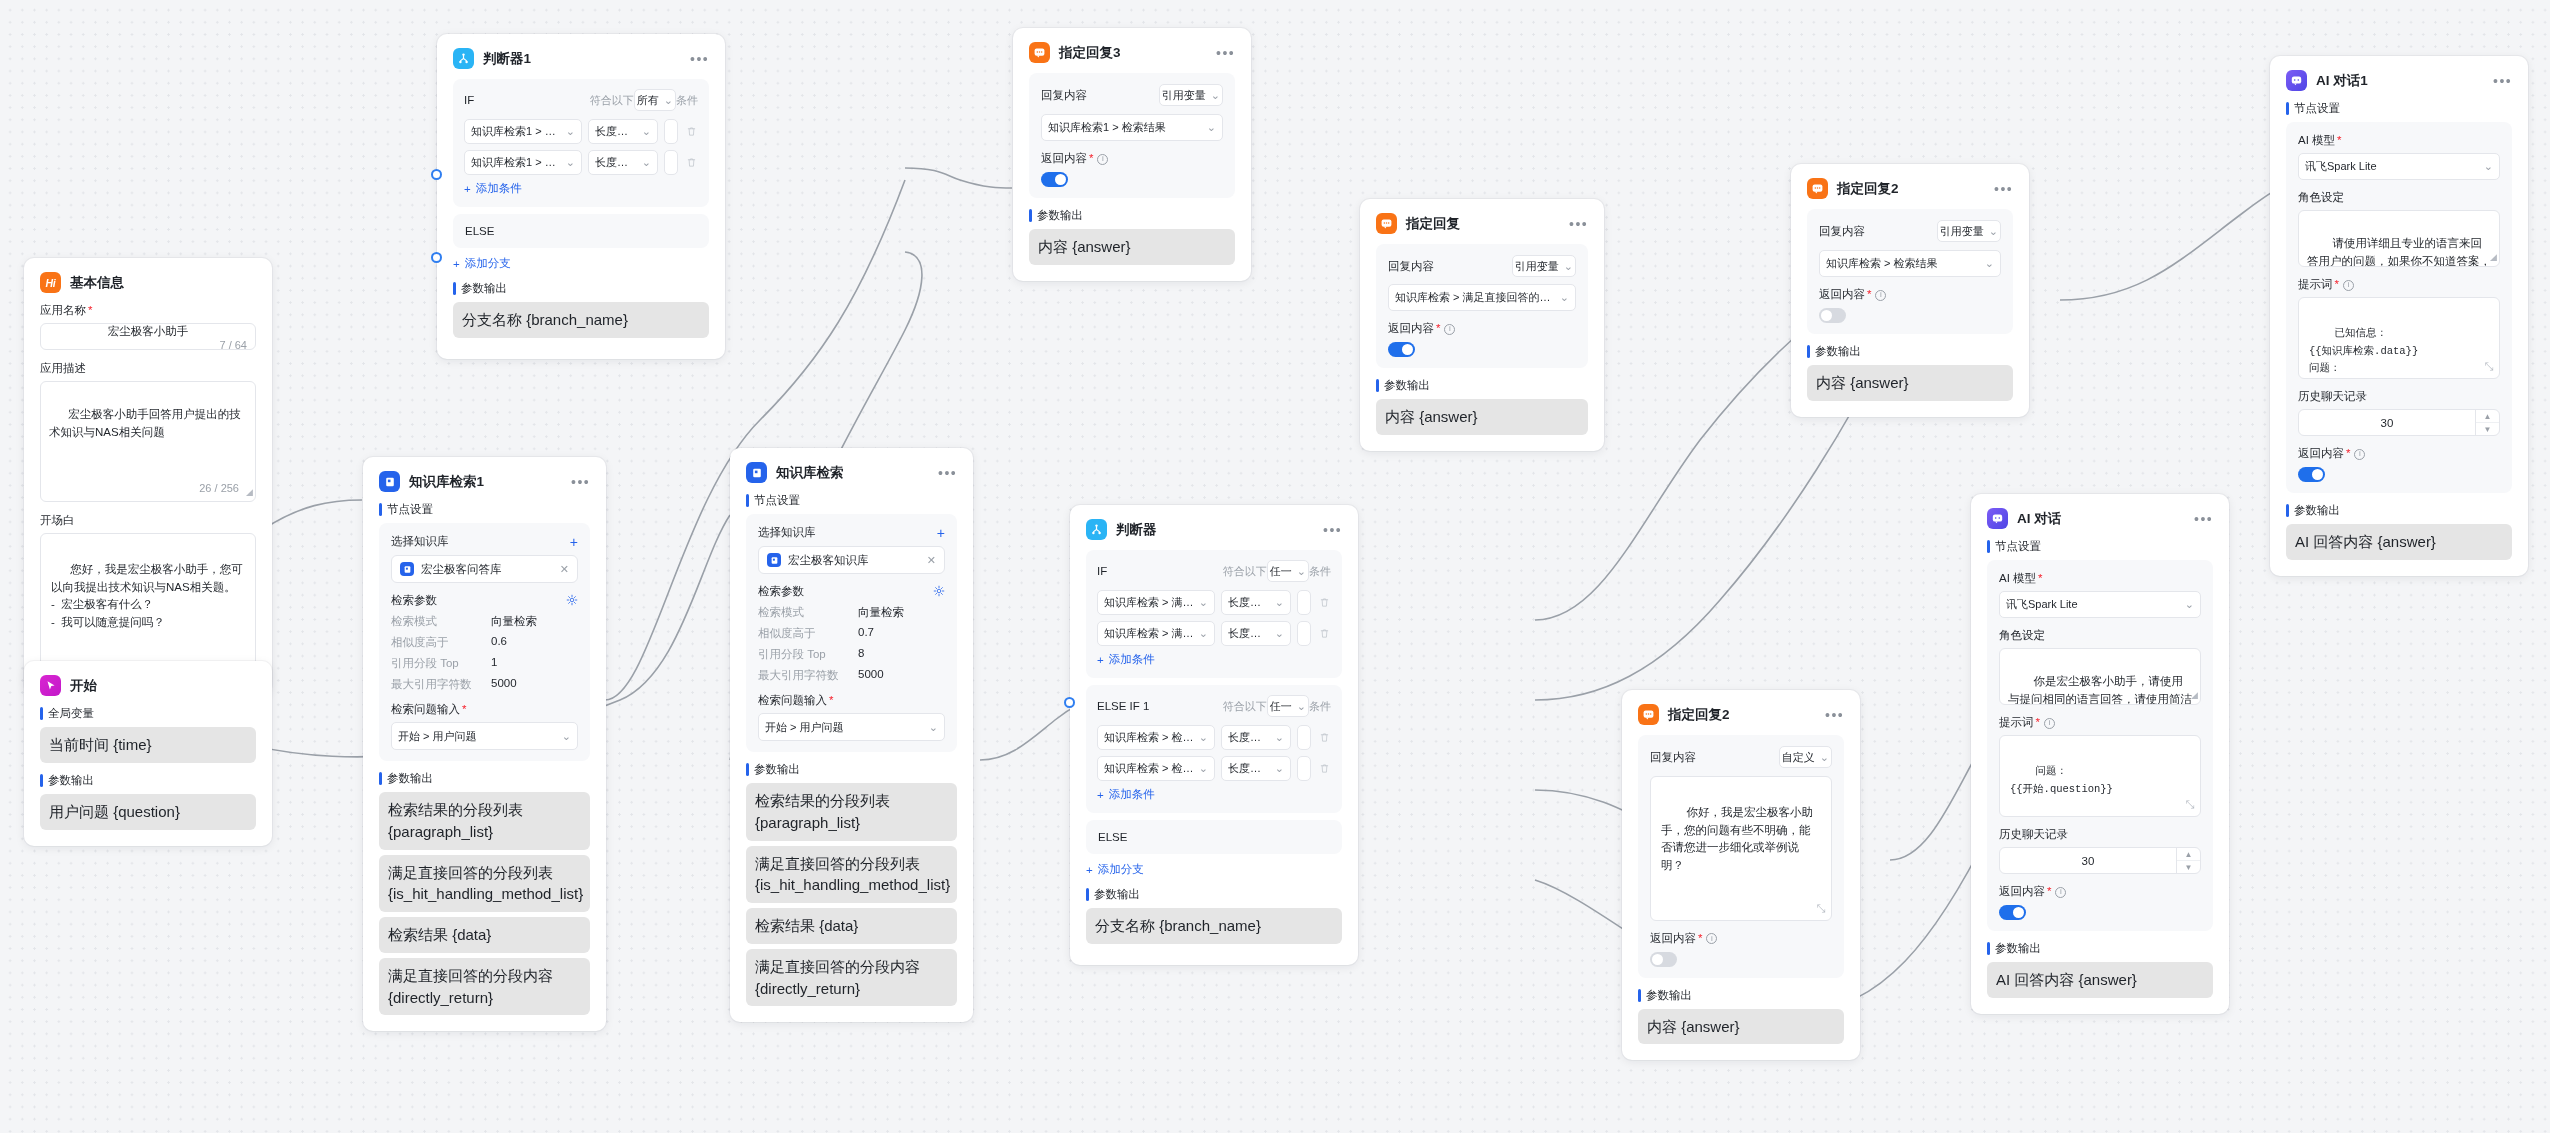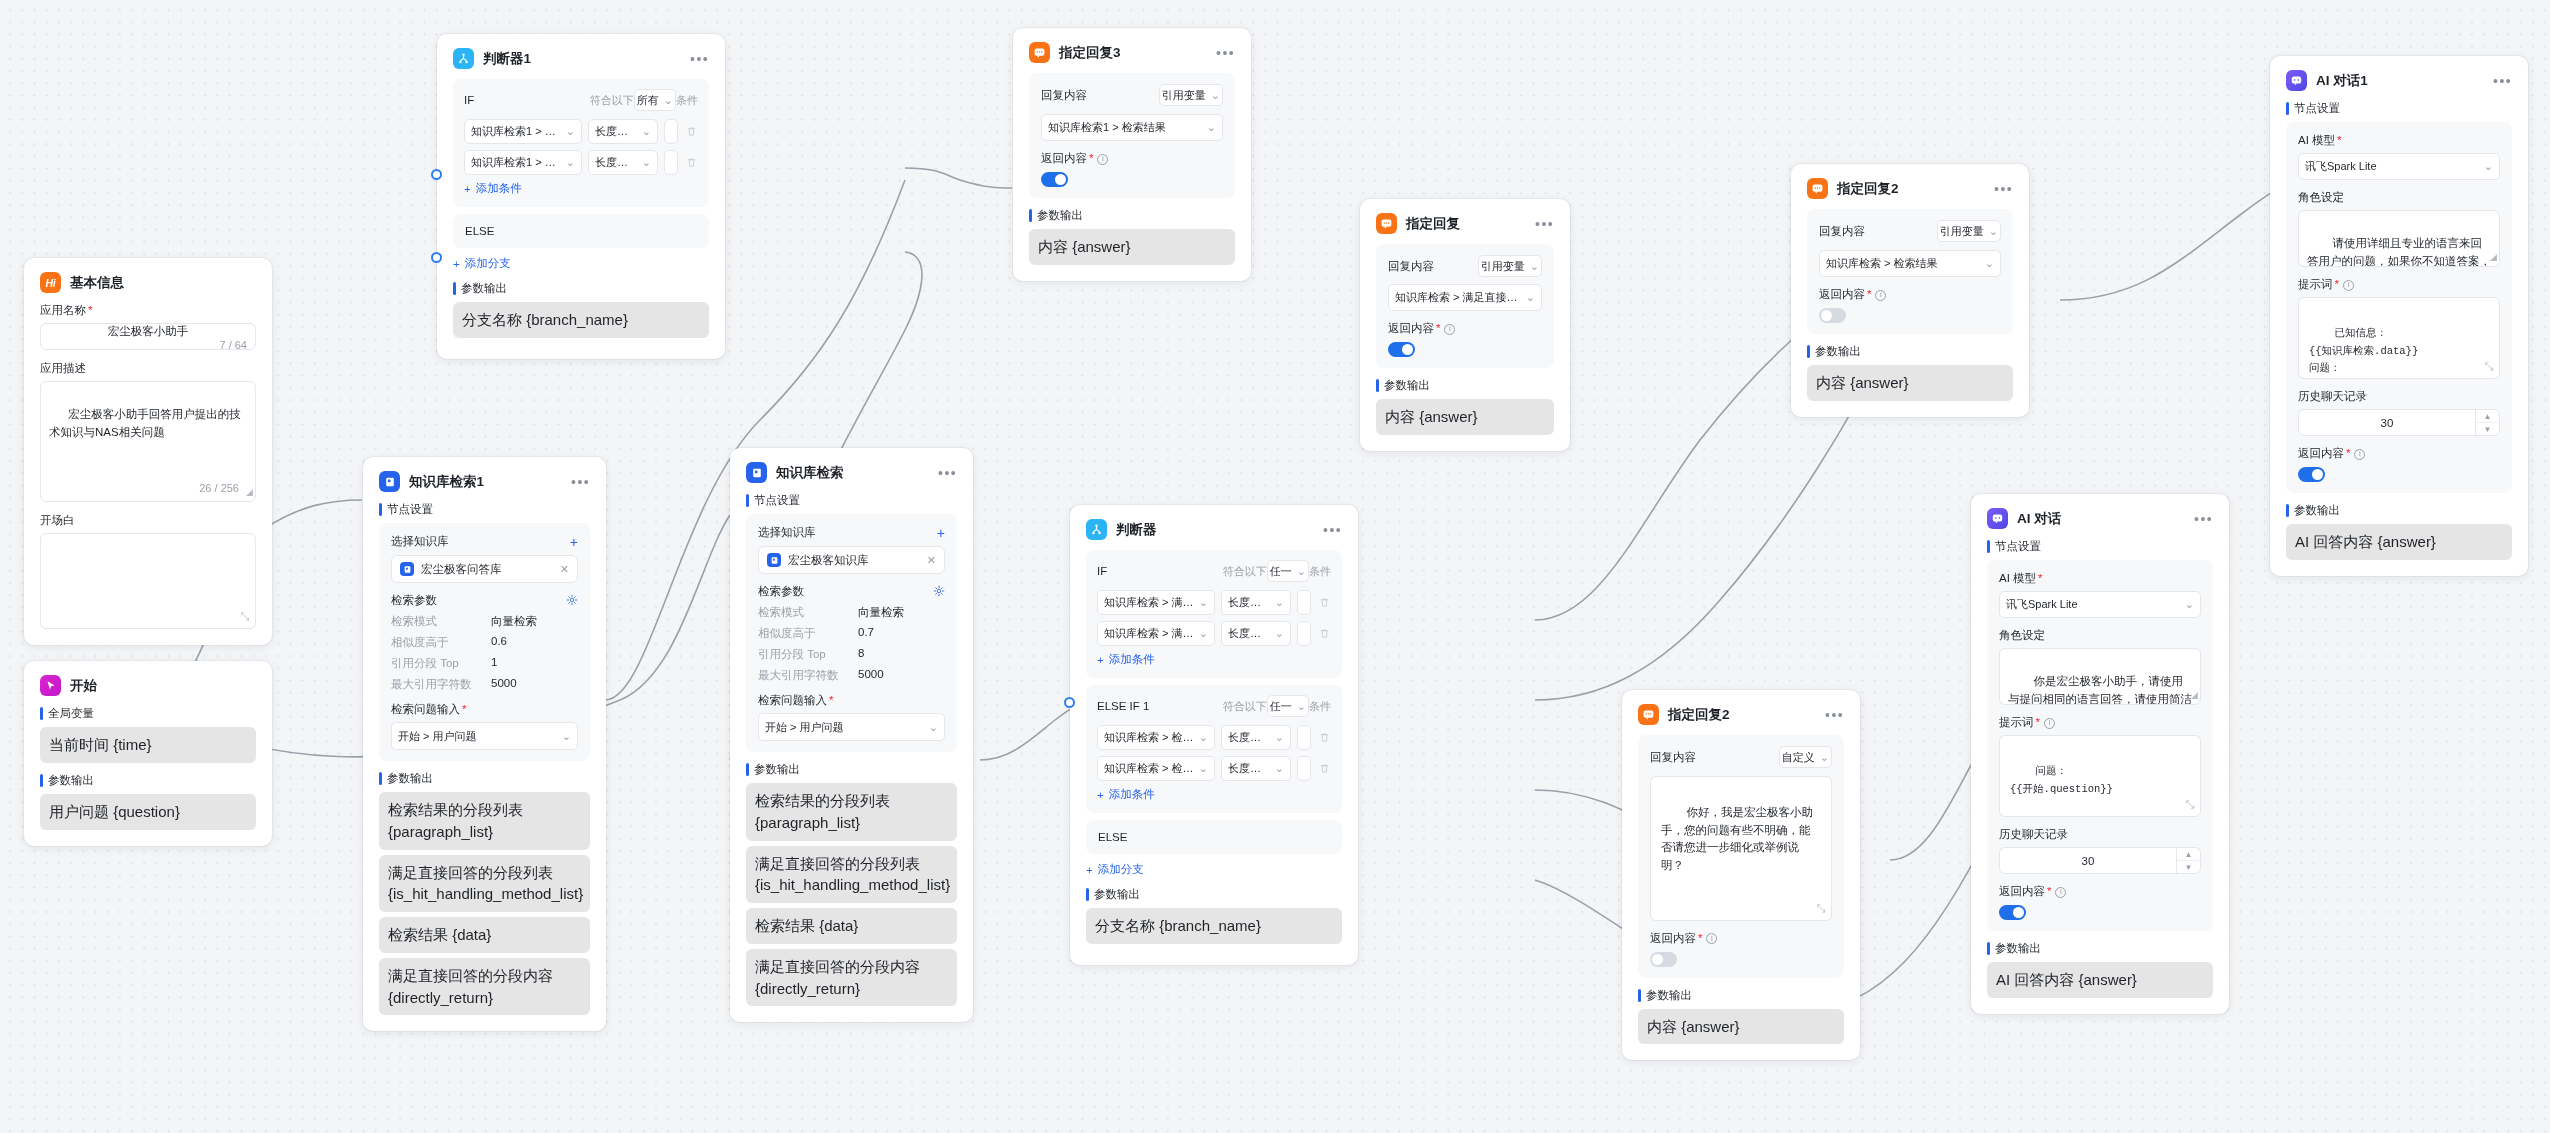--- a/index.html
+++ b/index.html
@@ -178,20 +178,23 @@
       <span class="cnt">7 / 64</span>
     </div>
     <div class="field-label" style="margin-top:11px;">应用描述</div>
     <div class="ta" style="min-height:58px;">
       <span>宏尘极客小助手回答用户提出的技术知识与NAS相关问题</span>
       <span class="cnt" style="position:absolute; right:16px; bottom:4px; color:#9aa0a8; font-size:11px;">26 / 256</span>
       <span class="resize-br">◢</span>
     </div>
     <div class="field-label" style="margin-top:11px;">开场白</div>
     <div class="ta" style="min-height:96px; padding:9px 10px;">
+      <span>您好，我是宏尘极客小助手，您可以向我提出技术知识与NAS相关题。
+-  宏尘极客有什么？
+-  我可以随意提问吗？</span>
       <span class="expand-br">⤢</span>
     </div>
   </div>
 
   <div class="node" style="left:24px; top:661px; width:248px;">
     <div class="node-head">
       <div class="node-icon ic-start">
         <svg width="12" height="12" viewBox="0 0 12 12">
             <path d="M2.5 1.2 L9.6 5.4 L6.3 6.1 L4.9 9.6 Z" fill="#fff"></path>
           </svg>
@@ -453,21 +456,21 @@
     <div class="sec-label">参数输出</div>
     <div class="out-row" style="white-space:pre-line;">检索结果的分段列表
 {paragraph_list}</div>
     <div class="out-row" style="white-space:pre-line;">满足直接回答的分段列表
 {is_hit_handling_method_list}</div>
     <div class="out-row">检索结果 {data}</div>
     <div class="out-row" style="white-space:pre-line;">满足直接回答的分段内容
 {directly_return}</div>
   </div>
 
-  <div class="node" style="left:1360px; top:199px; width:210px;">
+  <div class="node" style="left:1360px; top:199px; width:244px;">
     <div class="node-head">
       <div class="node-icon ic-reply">
         <svg width="13" height="13" viewBox="0 0 13 13">
             <rect x="1.6" y="2.5" width="9.8" height="7.2" rx="2" fill="#fff"></rect>
             <path d="M4 9.6 L5.3 11.4 L6.6 9.6 Z" fill="#fff"></path>
             <circle cx="4.3" cy="6.1" r="0.75" fill="#f97316"></circle>
             <circle cx="6.5" cy="6.1" r="0.75" fill="#f97316"></circle>
             <circle cx="8.7" cy="6.1" r="0.75" fill="#f97316"></circle>
           </svg>
       </div>

